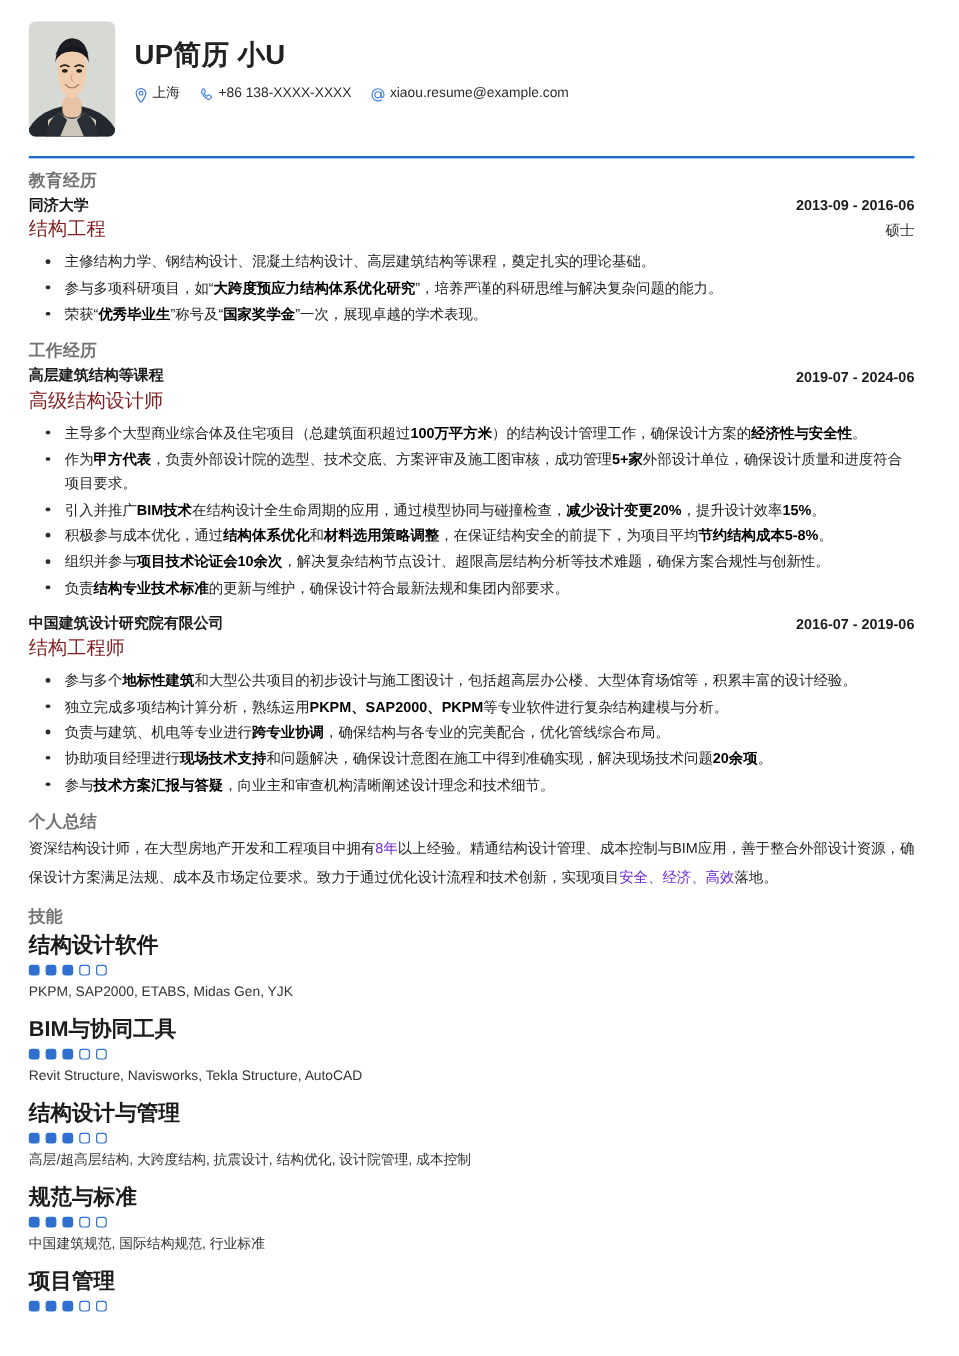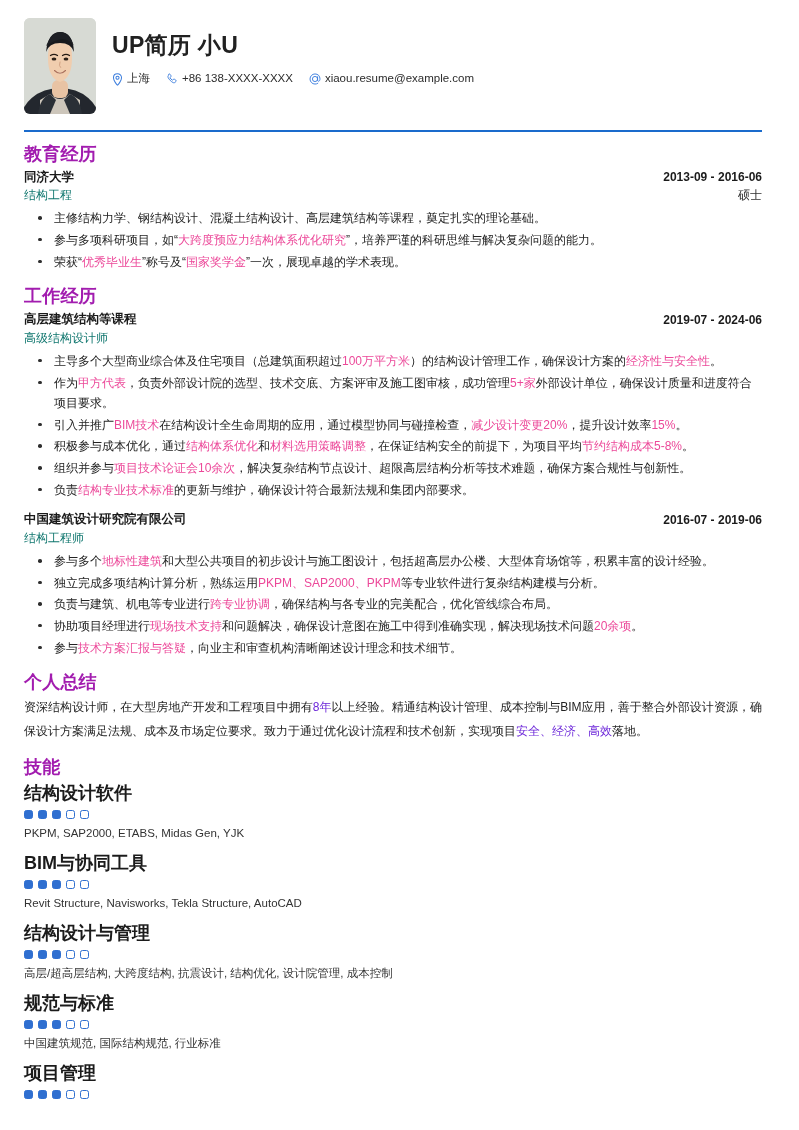--- a/index.html
+++ b/index.html
@@ -35,44 +35,44 @@
   }
   .contact-item { display: inline-flex; align-items: center; gap: 4px; margin-right: 12px; }
   .contact-item svg { display: block; }
   .contact-text { line-height: 1; }
 
   .head-rule { height: 1.5px; background: #1a6bcc; margin: 6px 0 10px 0; }
 
   
   .section { margin-bottom: 12px; }
   .section-title {
-    color: #a21caf; font-size: 18px; font-weight: 700;
+    color: #737373; font-size: 14px; font-weight: 700;
     margin-bottom: 2px; letter-spacing: .2px;
   }
   .entry { margin-bottom: 2px; }
   .entry-line {
     display: flex; justify-content: space-between; align-items: center;
     line-height: 1.5;
   }
   .org { font-size: 12.5px; font-weight: 700; color: #1b1b1b; }
   .date { font-size: 12px; font-weight: 700; color: #1b1b1b; white-space: nowrap; }
-  .role { font-size: 12px; color: #0f766e; }
+  .role { font-size: 16px; color: #7f1d1d; }
   .degree { font-size: 12px; color: #2e2e2e; white-space: nowrap; }
 
   ul.bullets { list-style: none; margin: 4px 0 0 0; padding: 0; }
   ul.bullets li {
     position: relative; padding-left: 30px;
     font-size: 12px; line-height: 1.72; color: #232323;
     margin-bottom: 1px;
   }
   ul.bullets li::before {
     content: ""; position: absolute; left: 14px; top: 8px;
     width: 3.5px; height: 3.5px; border-radius: 50%; background: #2e2e2e;
   }
-  ul.bullets b { font-weight: 400; color: #ec4899; }
+  ul.bullets b { font-weight: 700; color: #000000; }
 
   .summary-text {
     font-size: 12px; line-height: 1.95; color: #232323;
     text-align: justify; margin-top: 1px;
   }
   .summary-text b { font-weight: 400; color: #6d28d9; }
 
   
   .skill { margin-bottom: 10px; }
   .skill-name { font-size: 18px; font-weight: 700; color: #1b1b1b; margin-bottom: 5px; }

